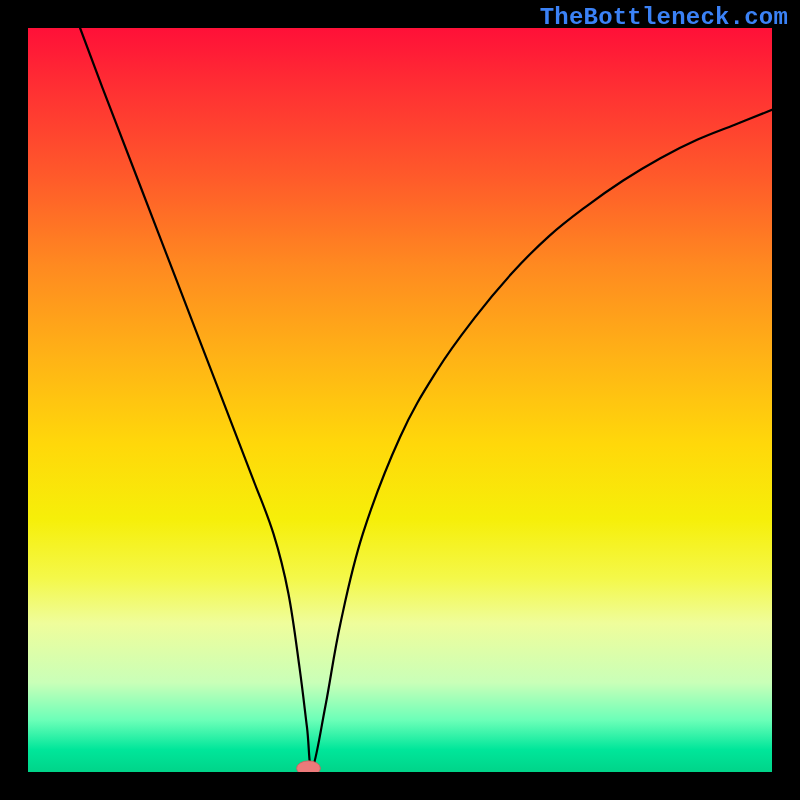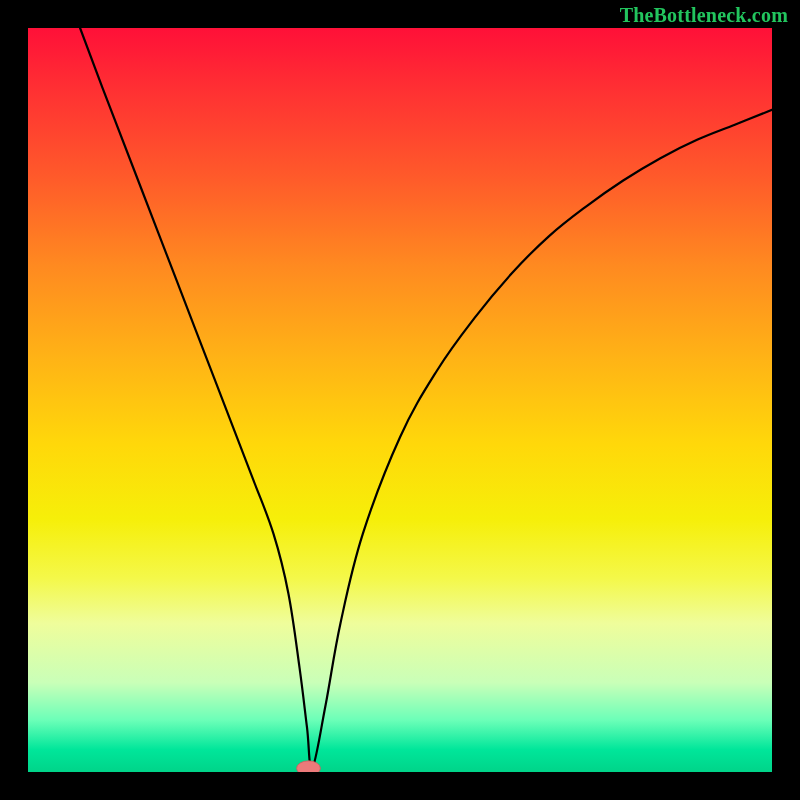--- a/index.html
+++ b/index.html
@@ -35,24 +35,24 @@
   .plot-area svg {
     position: absolute;
     left: 0; top: 0;
     width: 100%; height: 100%;
     display: block;
   }
   .credit {
     position: absolute;
     top: 4px;
     right: 12px;
-    font-family: Liberation Serif, serif;
-    font-size: 20px;
+    font-family: Liberation Mono, monospace;
+    font-size: 24px;
     font-weight: 600;
-    color: #22c55e;
+    color: #3b82f6;
     letter-spacing: 0.2px;
   }
 </style>
 </head>
 <body>
 
 <div class="frame">
   <div class="credit">TheBottleneck.com</div>
   <div class="plot-area">
     <svg viewBox="0 0 744 744" preserveAspectRatio="none">

